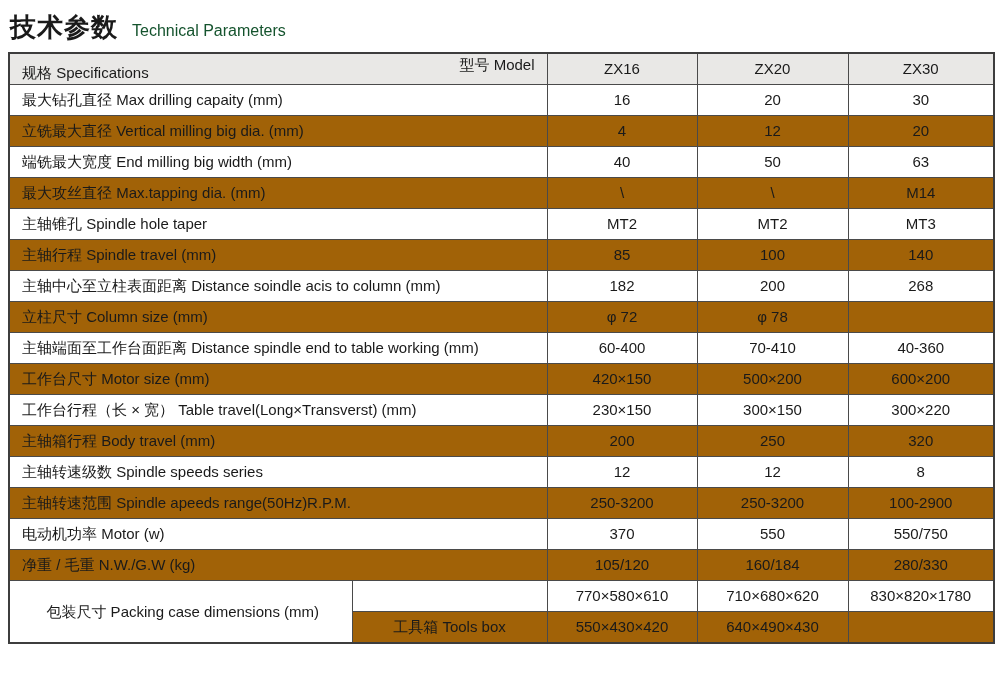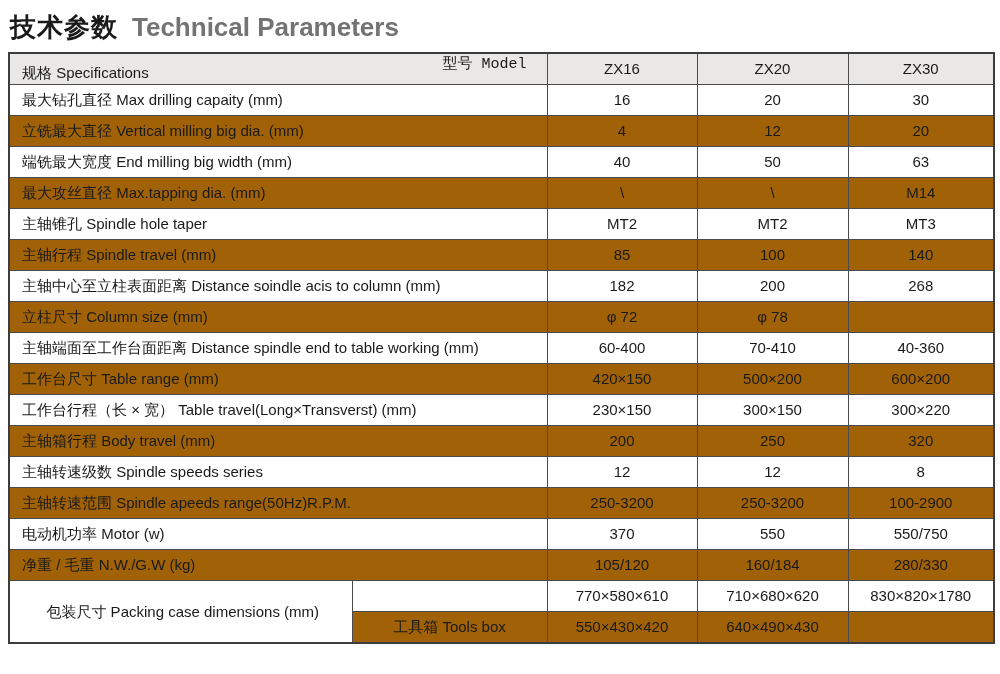--- a/index.html
+++ b/index.html
@@ -23,23 +23,23 @@
     gap: 14px;
     margin: 2px 0 10px 2px;
     height: 32px;
   }
   .title-zh {
     font-size: 26px;
     font-weight: bold;
     letter-spacing: 1px;
   }
   .title-en {
-    font-size: 26px;
-    font-weight: bold;
-    color: #737373;
+    font-size: 16px;
+    font-weight: normal;
+    color: #14532d;
   }
   table.spec {
     width: 985px;
     border-collapse: collapse;
     table-layout: fixed;
     font-size: 15px;
     border: 2px solid #3d3d3d;
   }
   table.spec td, table.spec th {
     border: 1.5px solid #4a4a4a;
@@ -74,24 +74,23 @@
       transparent calc(50% + 0.8px));
   }
   th.corner .spec-label {
     position: absolute;
     left: 12px;
     bottom: 3px;
     font-size: 15px;
   }
   th.corner .model-label {
     position: absolute;
-    right: 20px;
+    right: 12px;
     top: 2px;
     font-size: 15px;
-    font-family: Liberation Mono, monospace;
   }
   th.model-cell {
     background: #e9e8e6 !important;
     text-align: center;
     height: 33px;
   }
   td.pack-label {
     text-align: center;
     padding-left: 12px !important;
     background: #ffffff;
@@ -176,21 +175,21 @@
       <td class="value-cell alt-cell">φ 78</td>
       <td class="value-cell alt-cell"></td>
     </tr>
     <tr>
       <td class="label-cell" colspan="2">主轴端面至工作台面距离 Distance spindle end to table working (mm)</td>
       <td class="value-cell">60-400</td>
       <td class="value-cell">70-410</td>
       <td class="value-cell">40-360</td>
     </tr>
     <tr class="alt">
-      <td class="label-cell alt-cell" colspan="2">工作台尺寸 Table range (mm)</td>
+      <td class="label-cell alt-cell" colspan="2">工作台尺寸 Motor size (mm)</td>
       <td class="value-cell alt-cell">420×150</td>
       <td class="value-cell alt-cell">500×200</td>
       <td class="value-cell alt-cell">600×200</td>
     </tr>
     <tr>
       <td class="label-cell" colspan="2">工作台行程（长 × 宽） Table travel(Long×Transverst) (mm)</td>
       <td class="value-cell">230×150</td>
       <td class="value-cell">300×150</td>
       <td class="value-cell">300×220</td>
     </tr>

